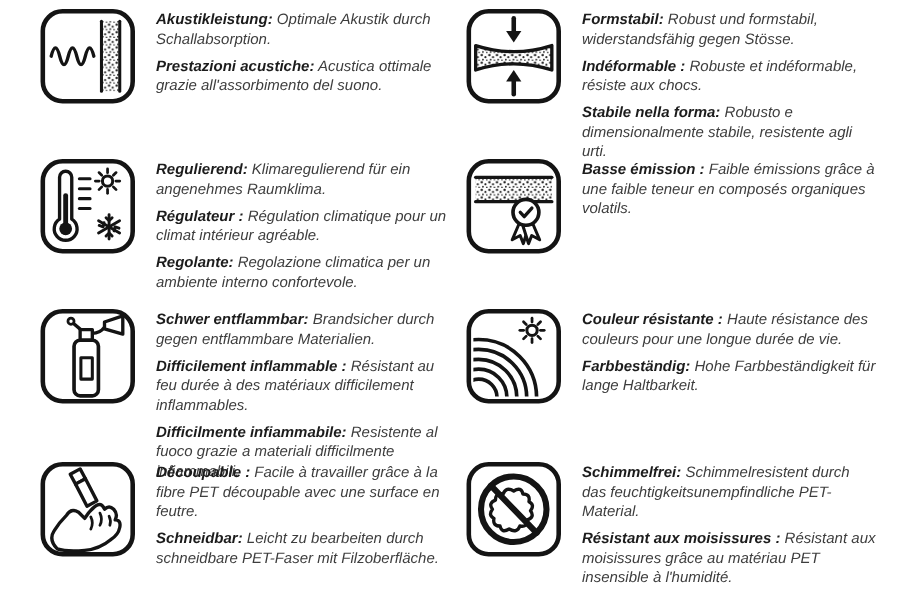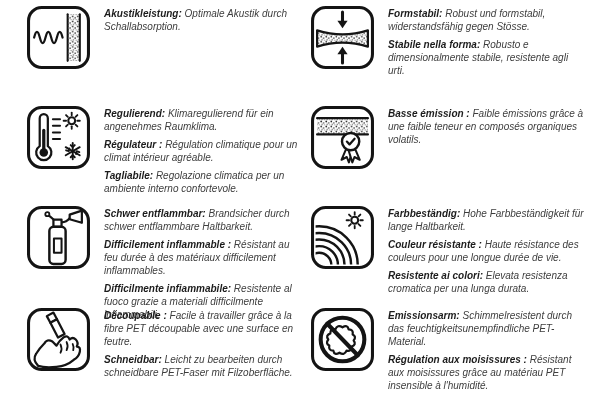--- a/index.html
+++ b/index.html
@@ -41,20 +41,21 @@
         </defs>
         <rect class="frame" x="2.5" y="2.5" width="59" height="59" rx="13"></rect>
         <rect x="41" y="9" width="12" height="46" fill="url(#sp1)"></rect>
         <line class="st" x1="41" y1="9" x2="41" y2="55" stroke-width="2"></line>
         <line class="st" x1="53" y1="9" x2="53" y2="55" stroke-width="2"></line>
         <path class="st" stroke-width="2.2" d="M8 32 q2.8 -11 5.6 0 t5.6 0 t5.6 0 t5.6 0 t5.6 0"></path>
       </svg>
     </div>
     <div class="text">
       <p><b>Akustikleistung:</b> <span>Optimale Akustik durch Schallabsorption.</span></p>
+      <p><b>Prestazioni acustiche:</b> <span>Acustica ottimale grazie all'assorbimento del suono.</span></p>
     </div>
   </div>
 
   <div class="cell">
     <div class="icon">
       <svg viewBox="0 0 64 64" width="65" height="65">
         <defs>
           <pattern id="sp2" width="5" height="5" patternUnits="userSpaceOnUse">
             <circle cx="1" cy="1.2" r="0.8" fill="#222"></circle>
               <circle cx="3.4" cy="2.6" r="0.7" fill="#222"></circle>
@@ -65,20 +66,21 @@
         <rect class="frame" x="2.5" y="2.5" width="59" height="59" rx="13"></rect>
         <path d="M7 25 Q32 33 57 25 L57 41 Q32 33 7 41 Z" fill="url(#sp2)" stroke="#141414" stroke-width="2.2" stroke-linejoin="round"></path>
         <line class="st" x1="32" y1="7" x2="32" y2="16" stroke-width="3"></line>
         <polygon points="27,15.5 37,15.5 32,23" fill="#141414"></polygon>
         <line class="st" x1="32" y1="57" x2="32" y2="48" stroke-width="3"></line>
         <polygon points="27,48.5 37,48.5 32,41" fill="#141414"></polygon>
       </svg>
     </div>
     <div class="text">
       <p><b>Formstabil:</b> <span>Robust und formstabil, widerstandsfähig gegen Stösse.</span></p>
+      <p><b>Indéformable :</b> <span>Robuste et indéformable, résiste aux chocs.</span></p>
       <p><b>Stabile nella forma:</b> <span>Robusto e dimensionalmente stabile, resistente agli urti.</span></p>
     </div>
   </div>
 
   <div class="cell">
     <div class="icon">
       <svg viewBox="0 0 64 64" width="65" height="65">
         <rect class="frame" x="2.5" y="2.5" width="59" height="59" rx="13"></rect>
         <path class="sf" stroke-width="2.2" d="M13.5 40.5 L13.5 13 A4 4 0 0 1 21.5 13 L21.5 40.5 A7.5 7.5 0 1 1 13.5 40.5 Z"></path>
         <line class="st" x1="17.5" y1="25" x2="17.5" y2="44" stroke-width="3.2"></line>
@@ -107,21 +109,21 @@
           <path d="M44 39.5 l2 2 l2 -2"></path>
             <path d="M44 51.5 l2 -2 l2 2"></path>
           <path d="M39.5 44.6 l2.6 0.9 l0.6 -2.7"></path>
             <path d="M52.5 46.4 l-2.6 -0.9 l-0.6 2.7"></path>
         </g>
       </svg>
     </div>
     <div class="text">
       <p><b>Regulierend:</b> <span>Klimaregulierend für ein angenehmes Raumklima.</span></p>
       <p><b>Régulateur :</b> <span>Régulation climatique pour un climat intérieur agréable.</span></p>
-      <p><b>Tagliabile:</b> <span>Regolazione climatica per un ambiente interno confortevole.</span></p>
+      <p><b>Regolante:</b> <span>Regolazione climatica per un ambiente interno confortevole.</span></p>
     </div>
   </div>
 
   <div class="cell">
     <div class="icon">
       <svg viewBox="0 0 64 64" width="65" height="65">
         <defs>
           <pattern id="sp4" width="5" height="5" patternUnits="userSpaceOnUse">
             <circle cx="1" cy="1.2" r="0.8" fill="#222"></circle>
               <circle cx="3.4" cy="2.6" r="0.7" fill="#222"></circle>
@@ -151,21 +153,21 @@
         <path class="st" stroke-width="2.2" d="M35 17 Q40 17 43 13"></path>
         <path class="sf" stroke-width="2.2" d="M43 9.5 L55 5.5 L55 17.5 L43 14 Z"></path>
         <line class="st" x1="28" y1="15" x2="21.5" y2="9.5" stroke-width="2.2"></line>
         <circle class="sf" cx="21" cy="9" r="2" stroke-width="1.8"></circle>
         <rect class="sf" x="27" y="14.5" width="8" height="7" stroke-width="2.2"></rect>
         <rect class="sf" x="23" y="21.5" width="16" height="36.5" rx="4" stroke-width="2.4"></rect>
         <rect class="sf" x="27.5" y="33" width="7.5" height="14" stroke-width="2"></rect>
       </svg>
     </div>
     <div class="text">
-      <p><b>Schwer entflammbar:</b> <span>Brandsicher durch schwer entflammbare Haltbarkeit.</span></p>
+      <p><b>Schwer entflammbar:</b> <span>Brandsicher durch gegen entflammbare Materialien.</span></p>
       <p><b>Difficilement inflammable :</b> <span>Résistant au feu durée à des matériaux difficilement inflammables.</span></p>
       <p><b>Difficilmente infiammabile:</b> <span>Resistente al fuoco grazie a materiali difficilmente infiammabili.</span></p>
     </div>
   </div>
 
   <div class="cell">
     <div class="icon">
       <svg viewBox="0 0 64 64" width="65" height="65">
         <defs>
             <clipPath id="clip6">
@@ -189,23 +191,22 @@
               <line x1="49.5" y1="15" x2="52" y2="15"></line>
             <line x1="38.4" y1="9.4" x2="40.2" y2="11.2"></line>
               <line x1="47.8" y1="18.8" x2="49.6" y2="20.6"></line>
             <line x1="49.6" y1="9.4" x2="47.8" y2="11.2"></line>
               <line x1="40.2" y1="18.8" x2="38.4" y2="20.6"></line>
           </g>
         </g>
       </svg>
     </div>
     <div class="text">
+      <p><b>Couleur résistante :</b> <span>Haute résistance des couleurs pour une longue durée de vie.</span></p>
       <p><b>Farbbeständig:</b> <span>Hohe Farbbeständigkeit für lange Haltbarkeit.</span></p>
-      <p><b>Couleur résistante :</b> <span>Haute résistance des couleurs pour une longue durée de vie.</span></p>
-      <p><b>Resistente ai colori:</b> <span>Elevata resistenza cromatica per una lunga durata.</span></p>
     </div>
   </div>
 
   <div class="cell">
     <div class="icon">
       <svg viewBox="0 0 64 64" width="65" height="65">
         <rect class="frame" x="2.5" y="2.5" width="59" height="59" rx="13"></rect>
         <path class="sf" stroke-width="2.2" d="M20.5 9 L27 5.5 L30.5 12 L24 15.5 Z"></path>
         <path class="sf" stroke-width="2.2" d="M24 15.5 L30.5 12 L38 26.5 L31.5 30 Z"></path>
         <path class="sf" stroke-width="2.2" d="M12 58 Q6 52 10 46 Q13 41 18 36 Q21 31 26 34 L30 38 Q33 33 37 30 Q41 27 43 32 Q46 29 49 32 Q52 35 50 39 Q54 39 53 44 Q52 49 47 52 Q40 58 30 59 Q18 60 12 58 Z"></path>
@@ -225,18 +226,18 @@
   <div class="cell">
     <div class="icon">
       <svg viewBox="0 0 64 64" width="65" height="65">
         <rect class="frame" x="2.5" y="2.5" width="59" height="59" rx="13"></rect>
         <path class="sf" stroke-width="2.2" d="M32 20 q5 -3 6 2 q5 0 4 5 q4 2 1 6 q3 4 -2 6 q0 5 -5 4 q-2 5 -7 2 q-5 3 -6 -2 q-5 0 -4 -5 q-4 -2 -1 -6 q-3 -4 2 -6 q0 -5 5 -4 q2 -5 7 -2 Z"></path>
         <circle class="st" cx="32" cy="32" r="21.5" stroke-width="4"></circle>
         <line class="st" x1="17" y1="16.5" x2="47" y2="47.5" stroke-width="4"></line>
       </svg>
     </div>
     <div class="text">
-      <p><b>Emissionsarm:</b> <span>Schimmelresistent durch das feuchtigkeitsunempfindliche PET-Material.</span></p>
-      <p><b>Régulation aux moisissures :</b> <span>Résistant aux moisissures grâce au matériau PET insensible à l'humidité.</span></p>
+      <p><b>Schimmelfrei:</b> <span>Schimmelresistent durch das feuchtigkeitsunempfindliche PET-Material.</span></p>
+      <p><b>Résistant aux moisissures :</b> <span>Résistant aux moisissures grâce au matériau PET insensible à l'humidité.</span></p>
     </div>
   </div>
 
 </div>
 
 </body></html>

